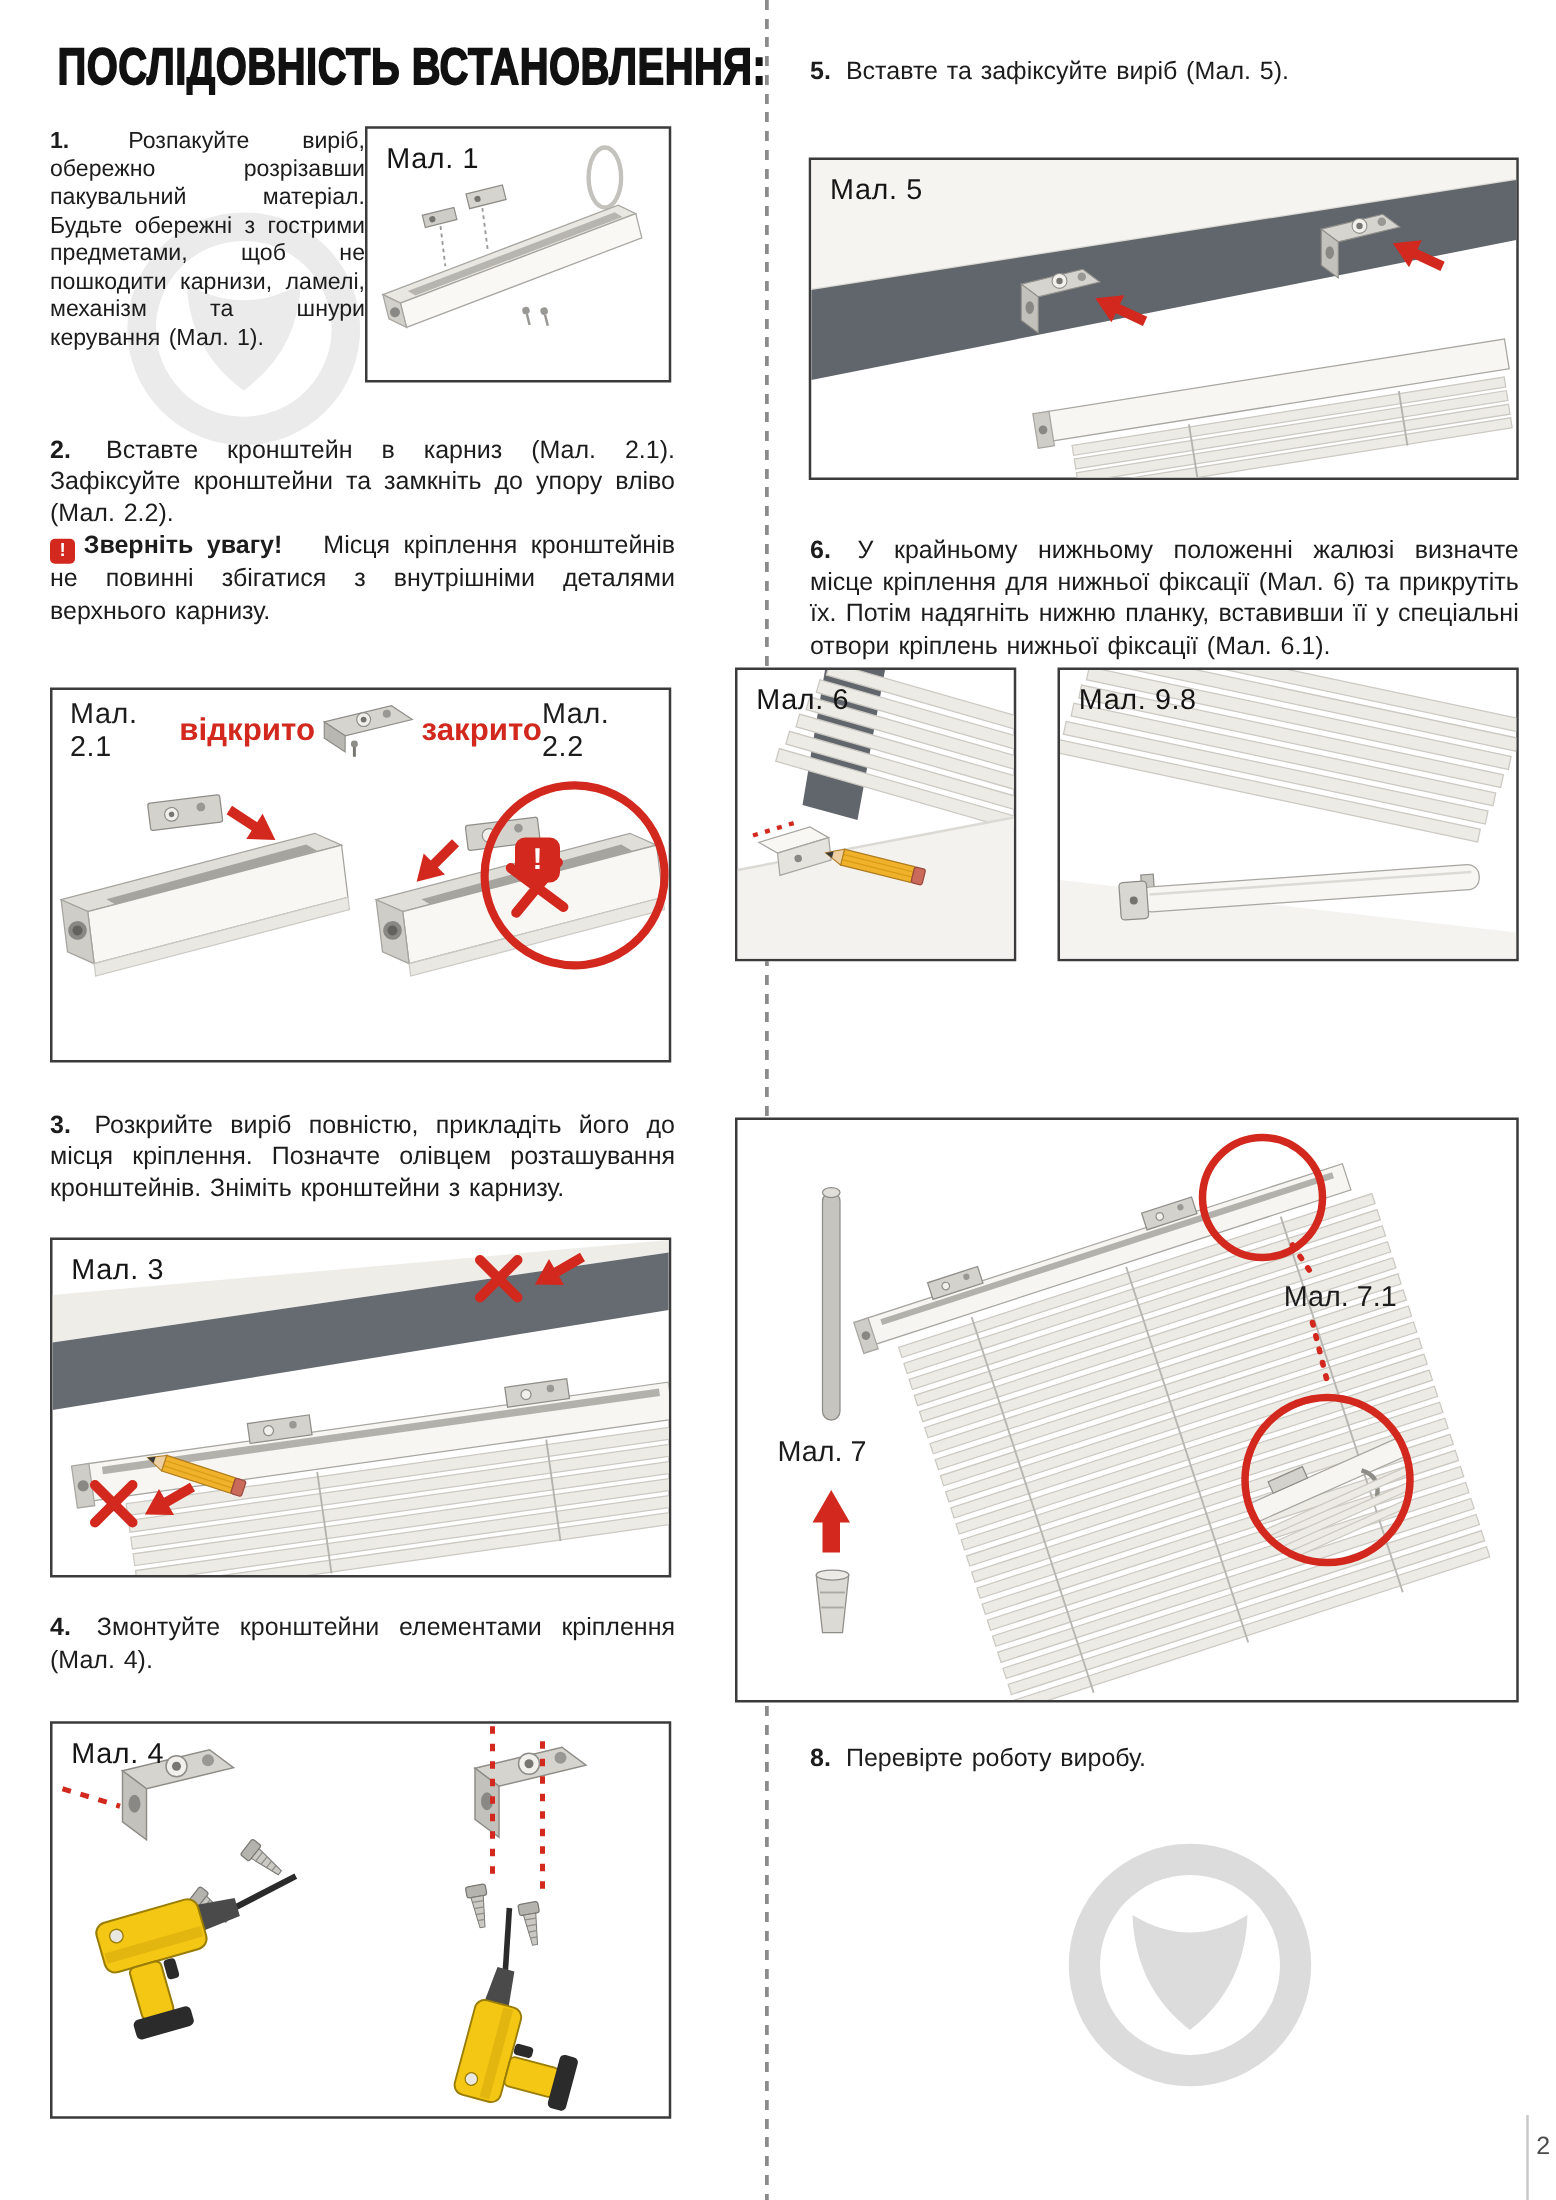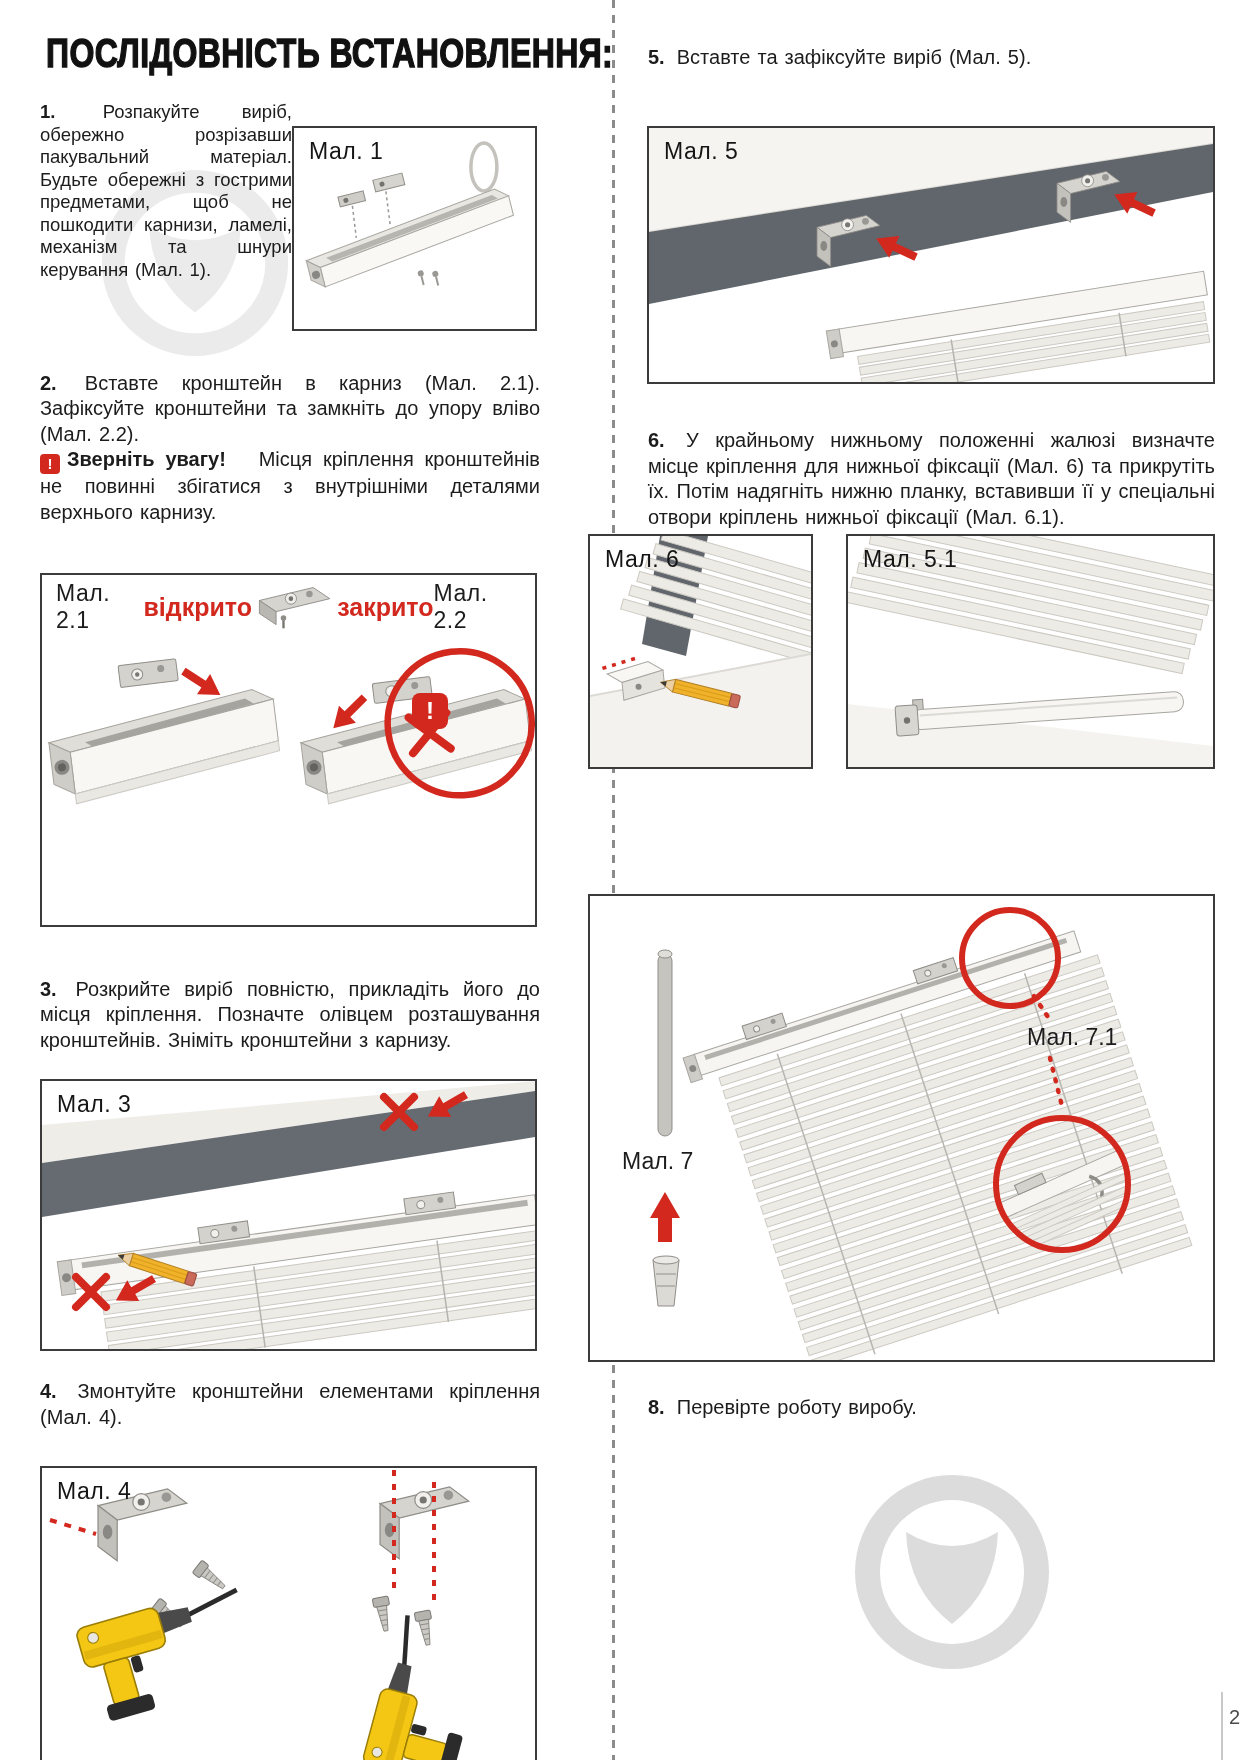--- a/index.html
+++ b/index.html
@@ -41,22 +41,22 @@
     vertical-align:-3px; margin-right:7px;
   }
   .ntitle { font-weight:bold; margin-right:22px; }
 
   .figure { position: relative; border: 2px solid #3b3b3b; background:#fff; }
   .figure svg { display:block; }
   .fig-label {
     position:absolute; top:10px; left:15px; font-size:23px; color:#151515; z-index:3;
     letter-spacing:0.5px;
   }
-  .fig1 { width:245px; height:205px;margin-top:25px; }
-  .fig2 { width:497px; height:354px; margin-bottom:50px; }
+  .fig1 { width:245px; height:205px; }
+  .fig2 { width:497px; height:300px; margin-bottom:38px; }
   .fig2-head { display:flex; align-items:center; justify-content:space-between; padding:9px 14px 0 14px; height:56px; }
   .redword { color:#d2281e; font-weight:bold; font-size:25px; }
   .f2label { font-size:23px; letter-spacing:0.5px; }
   .fig2 .badge {
     position:absolute; left:370px; top:118px; width:36px; height:36px; background:#d2281e;
     border-radius:8px; color:#fff; font-weight:bold; font-size:24px; text-align:center;
     line-height:36px; z-index:3;
   }
   .fig3 { width:497px; height:272px; margin-bottom:28px; }
   .fig4 { width:497px; height:318px; }
@@ -350,21 +350,21 @@
           <polygon points="14,20 56,12 56,30 14,38" fill="#e5e3de" stroke="#a8a6a0"></polygon>
           <circle cx="30" cy="26" r="3" fill="#8a8884"></circle>
           <line x1="-4" y1="4" x2="32" y2="-3" stroke="#d2281e" stroke-width="3.5" stroke-dasharray="4 6"></line>
         </g>
         <g transform="translate(72,140) rotate(14)">
             <use href="#d-pencil"></use>
           </g>
       </svg>
     </div>
     <div class="figure fig61">
-      <span class="fig-label">Мал. 5.1</span>
+      <span class="fig-label">Мал. 9.8</span>
       <svg width="365" height="231" viewBox="0 0 365 231">
         <g transform="rotate(12 180 40)" fill="#ecebe5" stroke="#ccc9c2">
           <rect x="24" y="0" width="345" height="10.5"></rect>
             <rect x="21" y="15.5" width="345" height="10.5"></rect>
           <rect x="18" y="31" width="345" height="10.5"></rect>
             <rect x="15" y="46.5" width="345" height="10.5"></rect>
           <rect x="12" y="62" width="345" height="10.5"></rect>
             <rect x="9" y="77.5" width="345" height="10.5"></rect>
           <rect x="6" y="93" width="345" height="10.5"></rect>
         </g>

